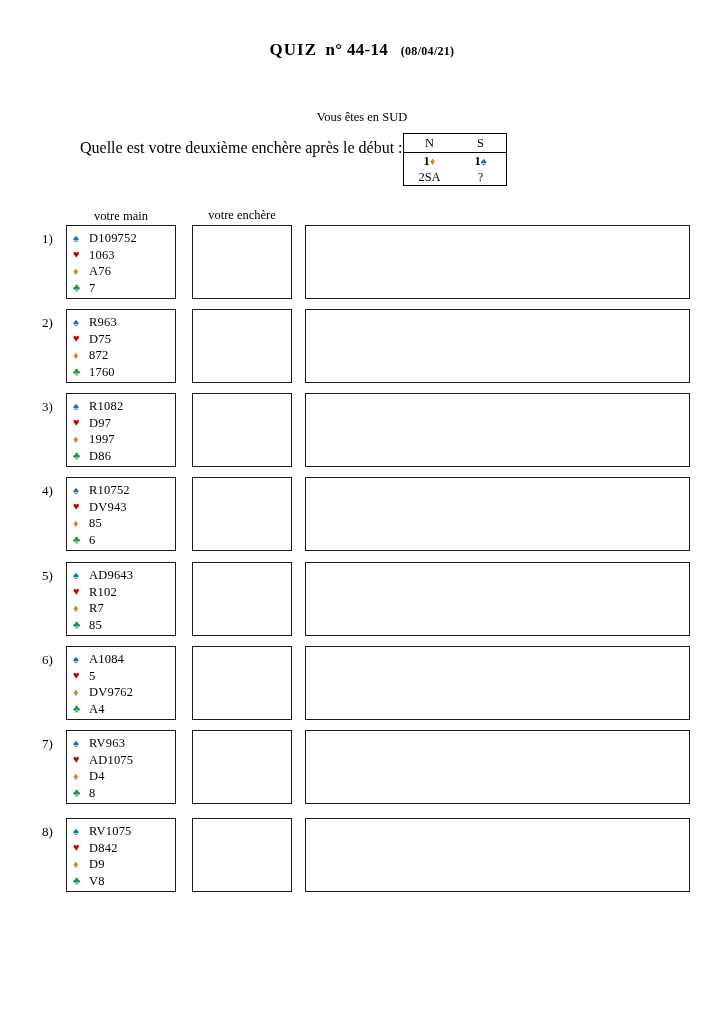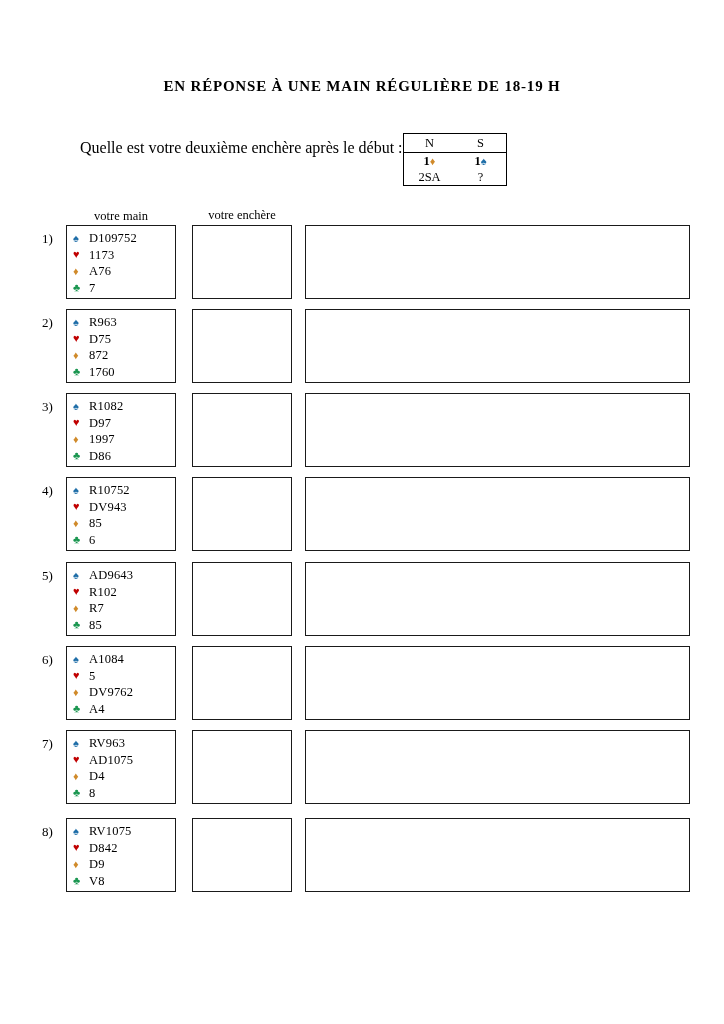--- a/index.html
+++ b/index.html
@@ -177,23 +177,28 @@
     height: 74px;
     border: 1px solid #1a1a1a;
     background: #fff;
   }
 </style>
 </head>
 <body>
 
 <div class="page">
 
-
-  <div class="quiz-subtitle title-line">EN  RÉPONSE  À  UNE  MAIN  RÉGULIÈRE  DE  18-19 H</div>
-
+  <div class="quiz-title title-line">
+    <span class="quiz-word">QUIZ</span>
+    <span class="quiz-num">n° 44-14</span>
+    <span class="quiz-date">(08/04/21)</span>
+  </div>
+
+
+  <div class="position-line">Vous êtes en SUD</div>
 
   <div class="question-line">Quelle est votre deuxième enchère après le début :</div>
 
   <div class="bidding-table">
     <div class="bid-head">
       <div class="bid-cell">N</div>
       <div class="bid-cell">S</div>
     </div>
     <div class="bid-row first">
       <div class="bid-cell bold">
@@ -215,21 +220,21 @@
   <div class="rows-area" id="rows-area">
       <div class="quiz-row" style="top: 225px;">
         <div class="row-index">1)</div>
         <div class="hand-box">
           <div class="hand-line">
             <span class="suit-sym suit-spade">♠</span>
             <span class="hand-cards">D109752</span>
           </div>
           <div class="hand-line">
             <span class="suit-sym suit-heart">♥</span>
-            <span class="hand-cards">1173</span>
+            <span class="hand-cards">1063</span>
           </div>
           <div class="hand-line">
             <span class="suit-sym suit-diamond">♦</span>
             <span class="hand-cards">A76</span>
           </div>
           <div class="hand-line">
             <span class="suit-sym suit-club">♣</span>
             <span class="hand-cards">7</span>
           </div>
         </div>

